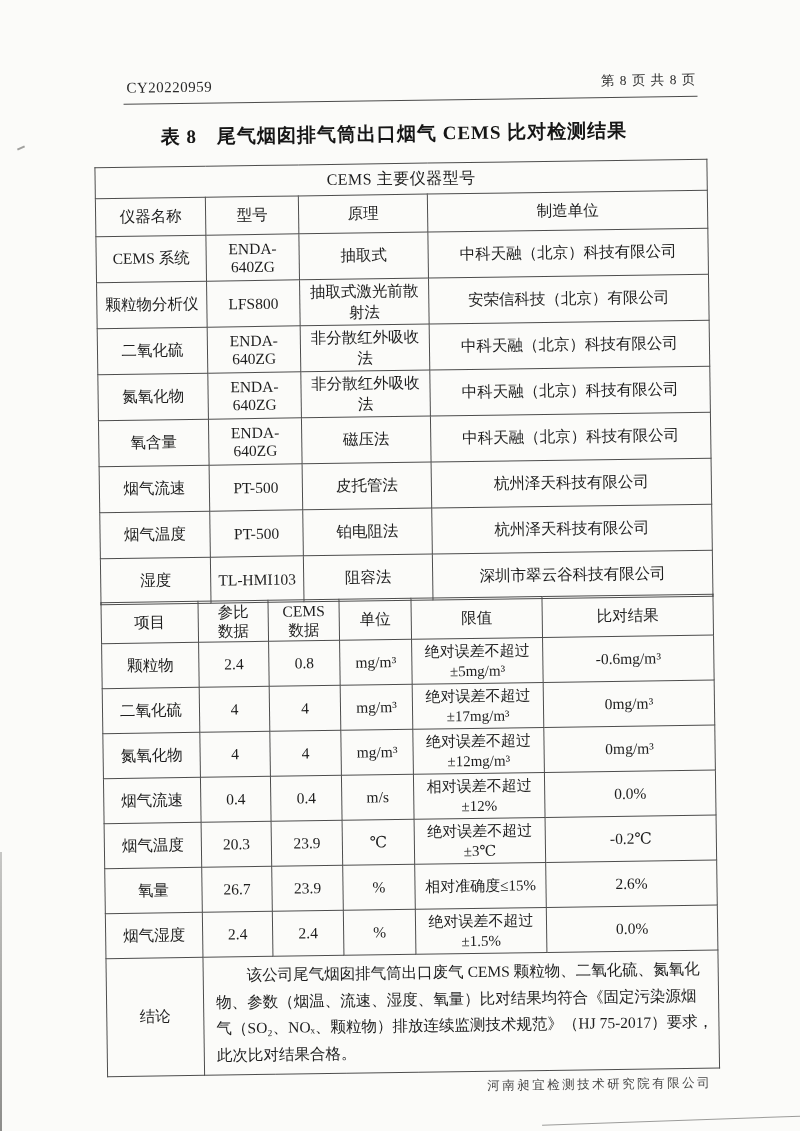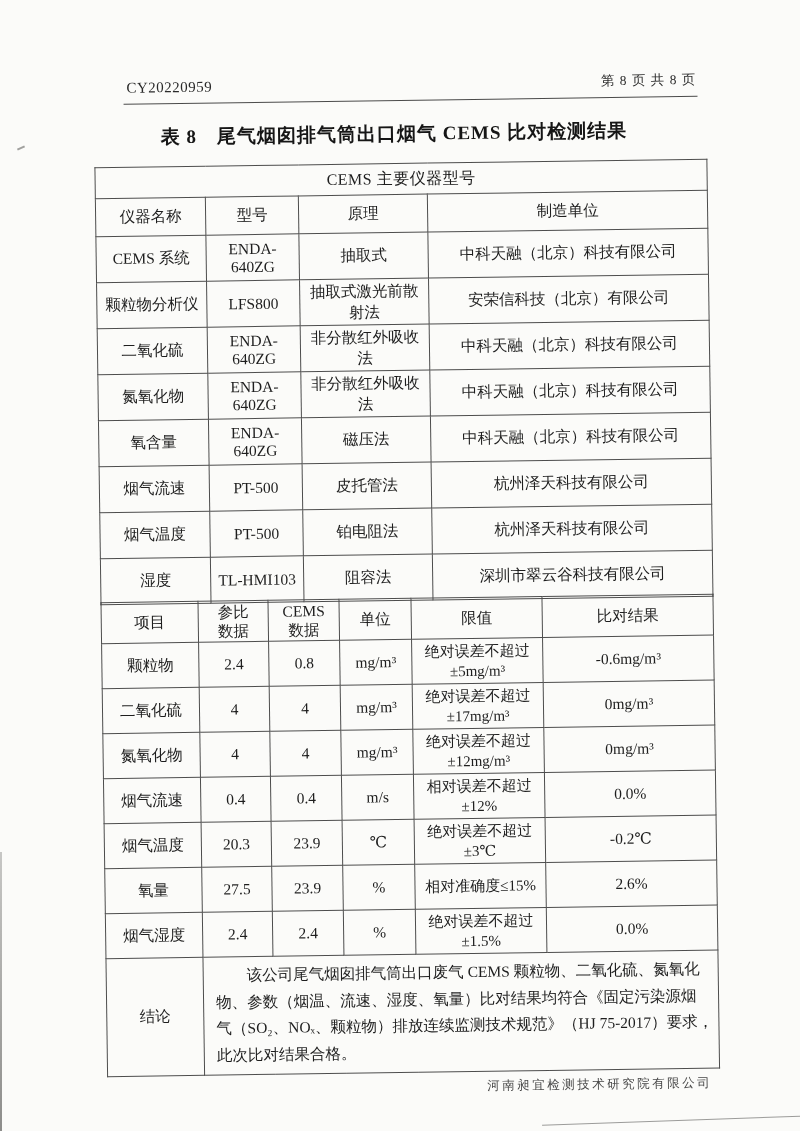--- a/index.html
+++ b/index.html
@@ -203,21 +203,21 @@
       <td>23.9</td>
       <td>℃</td>
       <td class="limit-cell">
         <div>绝对误差不超过</div>
         <div>±3℃</div>
       </td>
       <td>-0.2℃</td>
     </tr>
     <tr class="datarow">
       <td>氧量</td>
-      <td>27.5</td>
+      <td>26.7</td>
       <td>23.9</td>
       <td>%</td>
       <td class="limit-cell">
         <div>相对准确度≤15%</div>
       </td>
       <td>2.6%</td>
     </tr>
     <tr class="datarow">
       <td>烟气湿度</td>
       <td>2.4</td>

